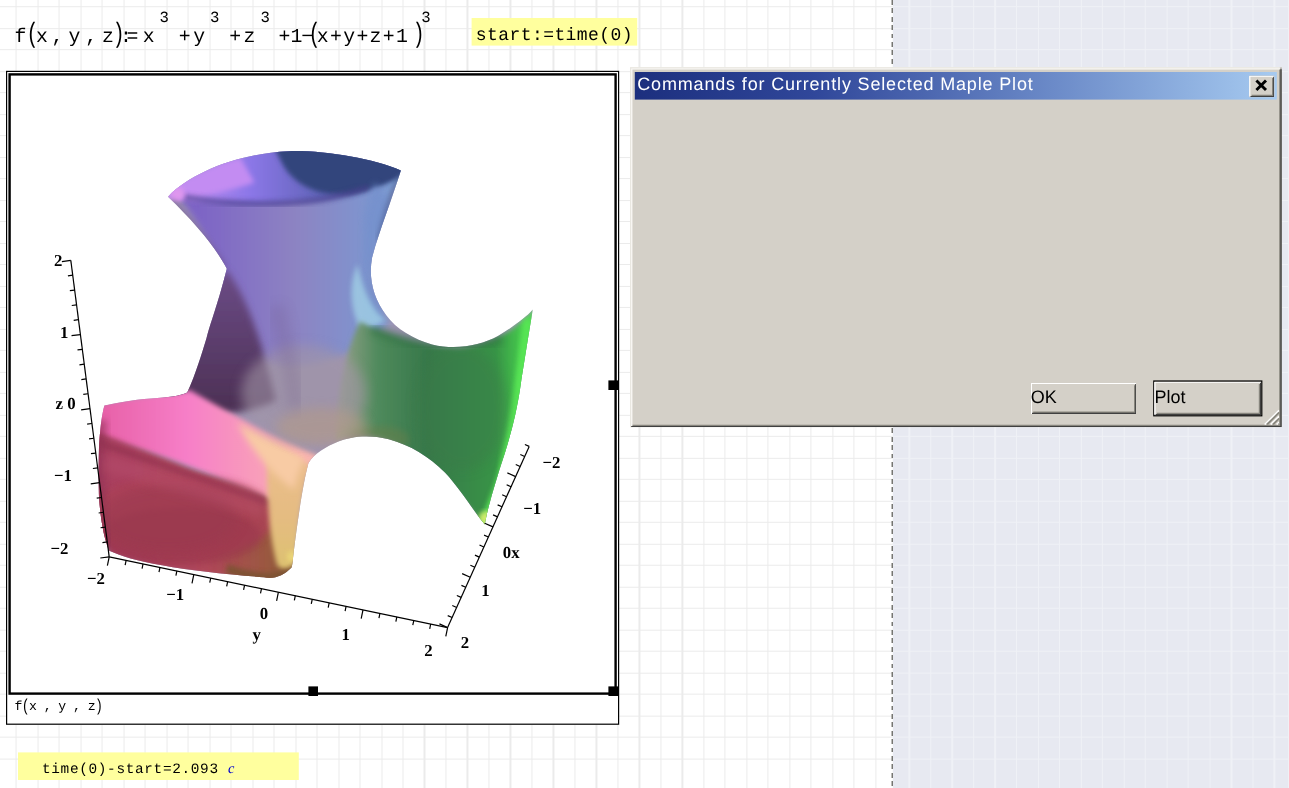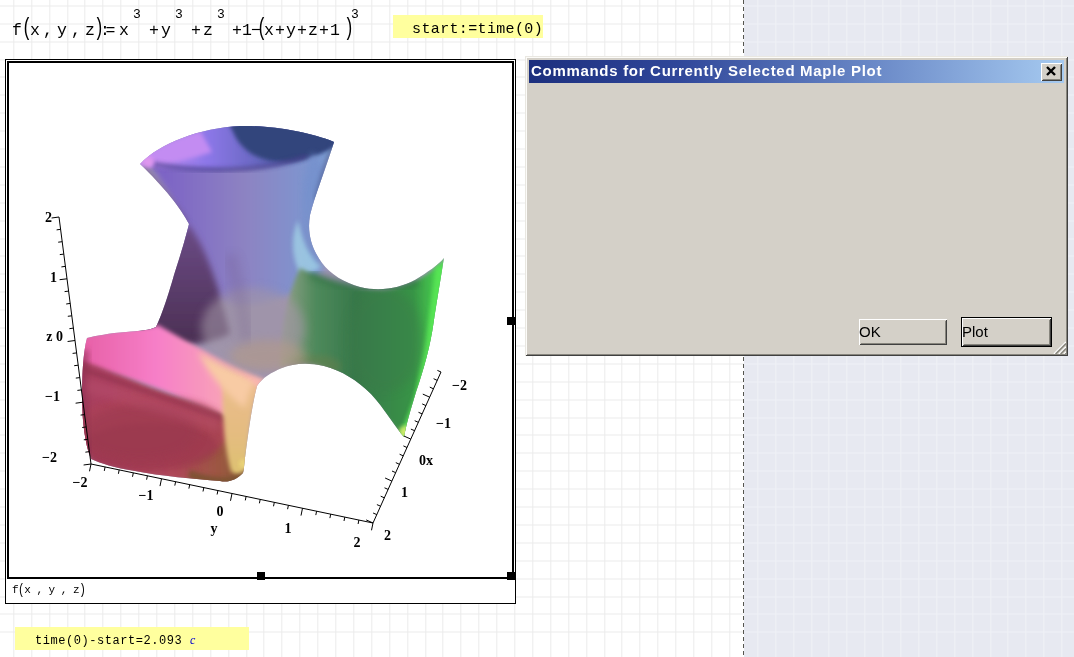--- a/index.html
+++ b/index.html
@@ -17,21 +17,21 @@
     background:repeating-linear-gradient(to bottom,#55554f 0 4px,transparent 4px 7px)}
   .mono{font-family:"Liberation Mono",monospace;color:#000}
   .hl{position:absolute;background:#ffff9e}
   .outersel{position:absolute;left:5px;top:59px;width:509px;height:543px;border:1px solid #000;background:#fff}
   .plotframe{position:absolute;left:1px;top:1px;width:503px;height:514px;border:2px solid #000}
   .handle{position:absolute;width:8px;height:8px;background:#000}
   .dlg{position:absolute;left:525px;top:56px;width:543px;height:300px;background:#d4d0c8;
     box-shadow:inset 1px 1px 0 #e9e7e1,inset -1px -1px 0 #404040,inset 2px 2px 0 #fcfbf8,inset -2px -2px 0 #87857d}
   .title{position:absolute;left:4px;top:4px;width:535px;height:23px;
     background:linear-gradient(90deg,#1c2f7e 0%,#30479a 28%,#6b8ac8 65%,#a6caf0 100%);
-    color:#fff;font-family:"Liberation Sans",sans-serif;font-weight:bold;font-size:15px;letter-spacing:0.7px;
+    color:#fff;font-family:"Liberation Sans",sans-serif;font-weight:normal;font-size:15px;letter-spacing:0.7px;
     line-height:22px;padding-left:2px;box-sizing:border-box}
   .close{position:absolute;right:2px;top:3px;width:21px;height:18px;background:#d4d0c8;
     box-shadow:inset 1px 1px 0 #fff,inset -1px -1px 0 #404040,inset 2px 2px 0 #d4d0c8,inset -2px -2px 0 #87857d}
   .ta{position:absolute;left:4px;top:30px;width:535px;height:221px;background:#fff;
     box-shadow:inset 1px 1px 0 #87857d,inset -1px -1px 0 #fff,inset 2px 2px 0 #404040,inset -2px -2px 0 #d4d0c8;
     font-size:16.5px;line-height:20.5px;box-sizing:border-box;padding:5px 24px 0 5px;
     color:#000;word-wrap:break-word}
   .sb{position:absolute;right:2px;top:2px;width:19px;height:217px;background:#e9e7db;
     background-image:repeating-conic-gradient(#fdfdfb 0% 25%,#e9e7db 0% 50%);background-size:2px 2px}
   .sbtn{position:absolute;left:0;width:19px;height:19px;background:#d4d0c8;
@@ -70,21 +70,21 @@
     <span style="position:absolute;left:217px;top:-14px;font-size:13px;">3</span>
     <span style="position:absolute;left:232px;">+</span>
     <span style="position:absolute;left:242px;">1</span>
     <span style="position:absolute;left:251px;">−</span>
     <span style="position:absolute;left:257px;top:-2.5px;transform:scaleY(1.42);transform-origin:center;display:inline-block;">(</span>
     <span style="position:absolute;left:264px;letter-spacing:1.1px;">x+y+z+1</span>
     <span style="position:absolute;left:344px;top:-2.5px;transform:scaleY(1.42);transform-origin:center;display:inline-block;">)</span>
     <span style="position:absolute;left:351px;top:-14px;font-size:13px;">3</span>
   </div>
 
-<div class="hl mono" style="left:393px;top:15px;width:150px;height:23px;font-size:15px;letter-spacing:0.35px;line-height:29px;text-align:right">start:=time(0)</div>
+<div class="hl mono" style="left:393px;top:15px;width:138px;height:23px;font-size:15px;letter-spacing:0.35px;line-height:29px;text-align:center">start:=time(0)</div>
 
 <div class="hl mono" style="left:15px;top:627px;width:234px;height:23px;font-size:12px;letter-spacing:0.55px;line-height:27px;padding-left:20px;box-sizing:border-box">time(0)-start=2.093 <i style="color:#0000d0;font-family:'Liberation Serif',serif">c</i></div>
 
 <div class="outersel">
   <div class="plotframe">
     <svg width="503" height="514" viewBox="9 63 503 514" style="position:absolute;left:0;top:0">
 
 <defs>
   <clipPath id="sil">
             <path d="M140,164 C160,143 200,128 240,126 C270,125 310,132 334,142 C326,168 315,195 310,215 C307,232 311,248 322,263 C330,274 345,283 360,287 C380,292 400,288 415,280 C428,272 438,265 444,258 C442,270 438,295 434,320 C430,348 424,368 416,392 C410,412 406,425 404,437 C396,428 384,408 371,394 C357,380 342,371 324,366 C306,362 292,364 282,368 C272,372 262,378 257,386 C252,405 248,435 245,458 C244,465 244,470 243,473 C236,480 228,483 220,481 C195,479 160,476 135,471 C115,468 100,463 91,459 C85,445 82,420 82,398 C82,378 83,352 87,338 C95,336 110,333 126,332 C140,331 150,330 156,327 C163,312 168,295 172,282 C177,264 182,252 189,224 C181,208 163,186 140,164 Z"></path>

